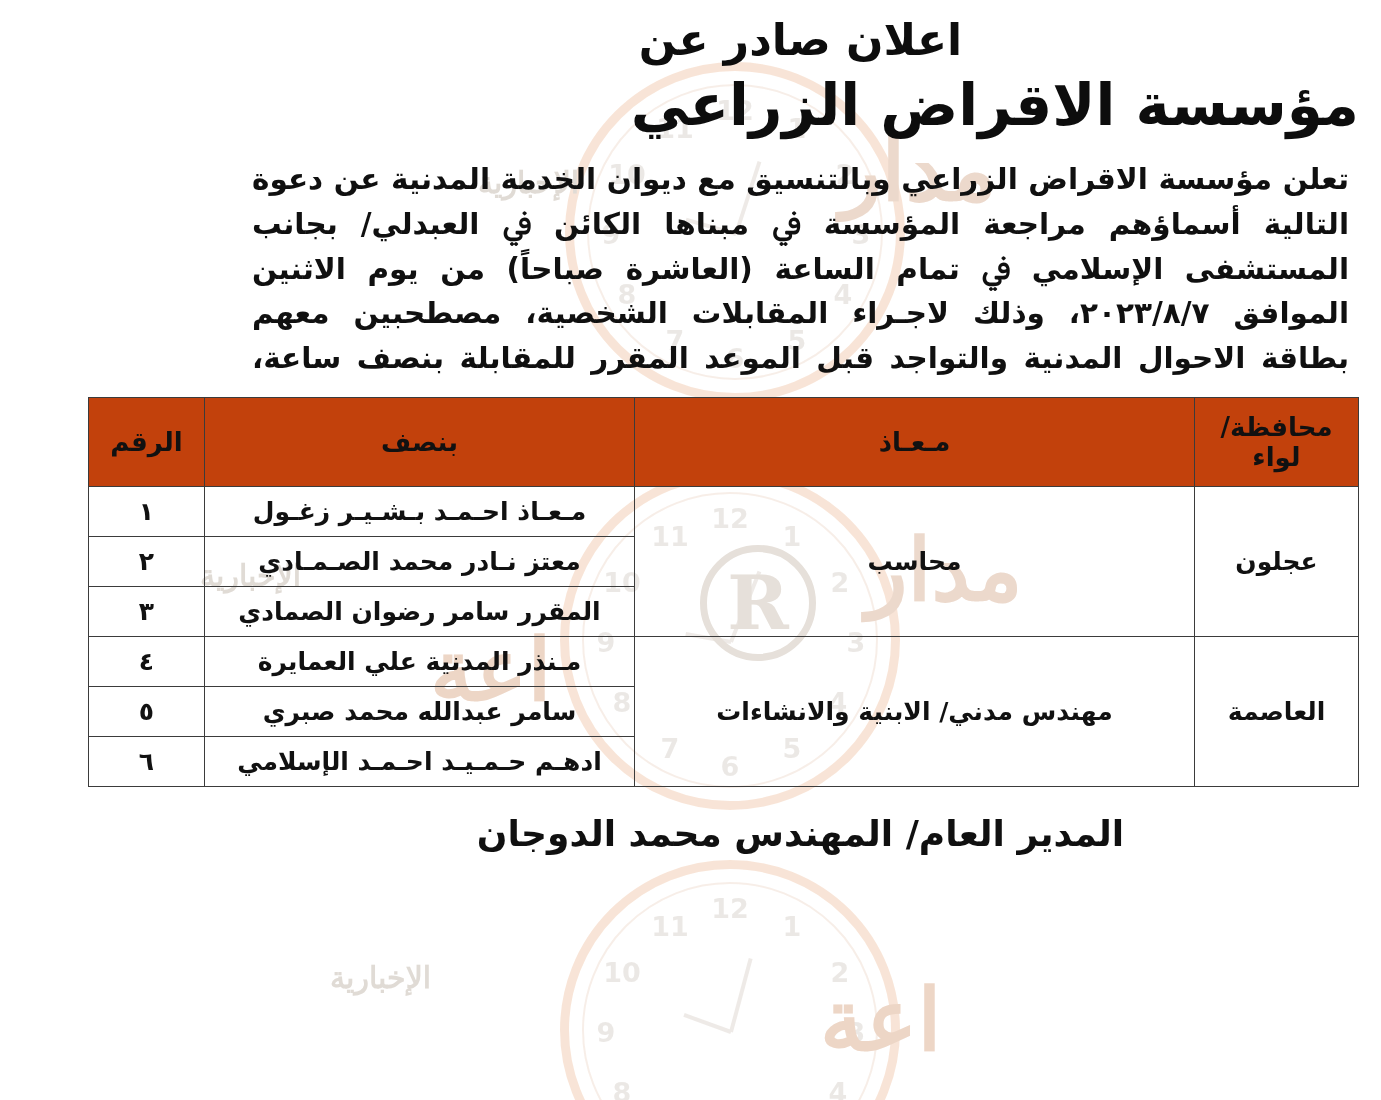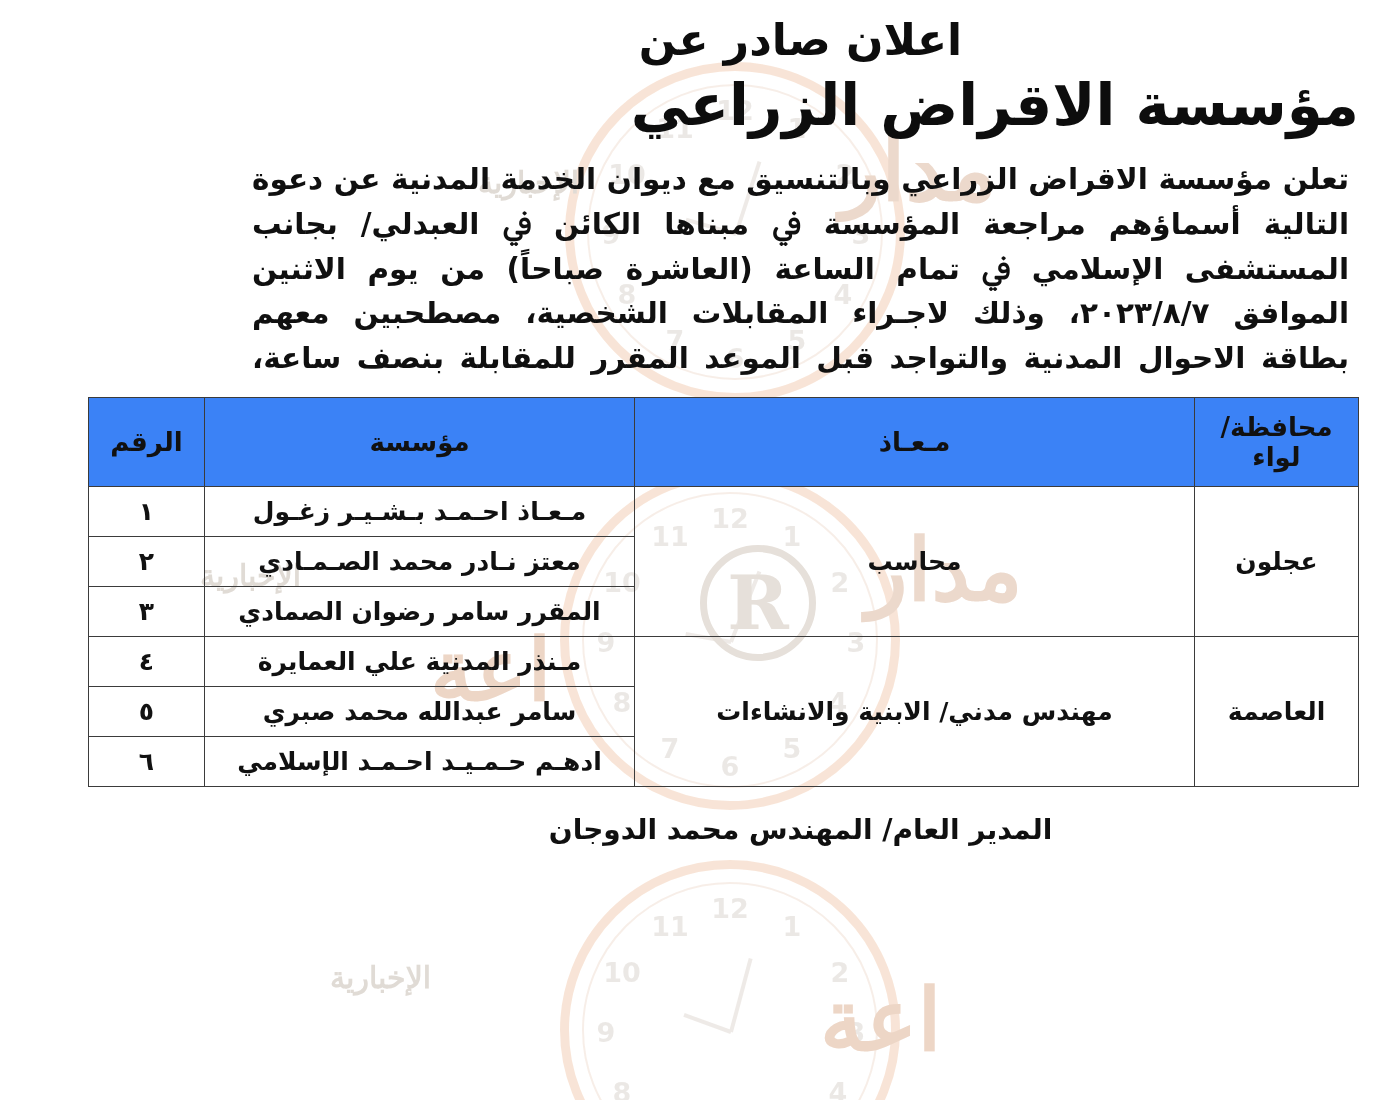--- a/index.html
+++ b/index.html
@@ -135,40 +135,40 @@
     border: 1.6px solid #3b3b3b;
     font-size: 25px;
     font-weight: bold;
     text-align: center;
     vertical-align: middle;
     color: #111;
     padding: 10px 6px;
     background: transparent;
   }
   table.roster thead th {
-    background: #3b82f6;
+    background: #c2410c;
     font-size: 26px;
     padding: 14px 6px;
   }
   td.shaded {
     background: #ececec;
   }
   td.plain {
     background: transparent;
   }
   col.c-num { width: 116px; }
   col.c-name { width: 430px; }
   col.c-job  { width: 560px; }
   col.c-gov  { width: 164px; }
 
   .row-name { letter-spacing: 1px; }
 
   .signature {
     margin: 26px 18px 0 18px;
-    font-size: 28px;
+    font-size: 36px;
     font-weight: bold;
     text-align: center;
     color: #101010;
   }
 </style>
 </head>
 <body>
 
 <div class="watermark-layer">
 
@@ -252,21 +252,21 @@
     <colgroup>
       <col class="c-gov">
         <col class="c-job">
         <col class="c-name">
         <col class="c-num">
     </colgroup>
     <thead>
       <tr>
         <th>محافظة/ لواء</th>
         <th>مـعـاذ</th>
-        <th>مؤسسة</th>
+        <th>بنصف</th>
         <th>الرقم</th>
       </tr>
     </thead>
     <tbody>
       <tr>
         <td class="plain" rowspan="3">عجلون</td>
         <td class="plain" rowspan="3">محاسب</td>
         <td class="plain row-name">مـعـاذ احـمـد بـشـيـر زغـول</td>
         <td class="plain">١</td>
       </tr>

